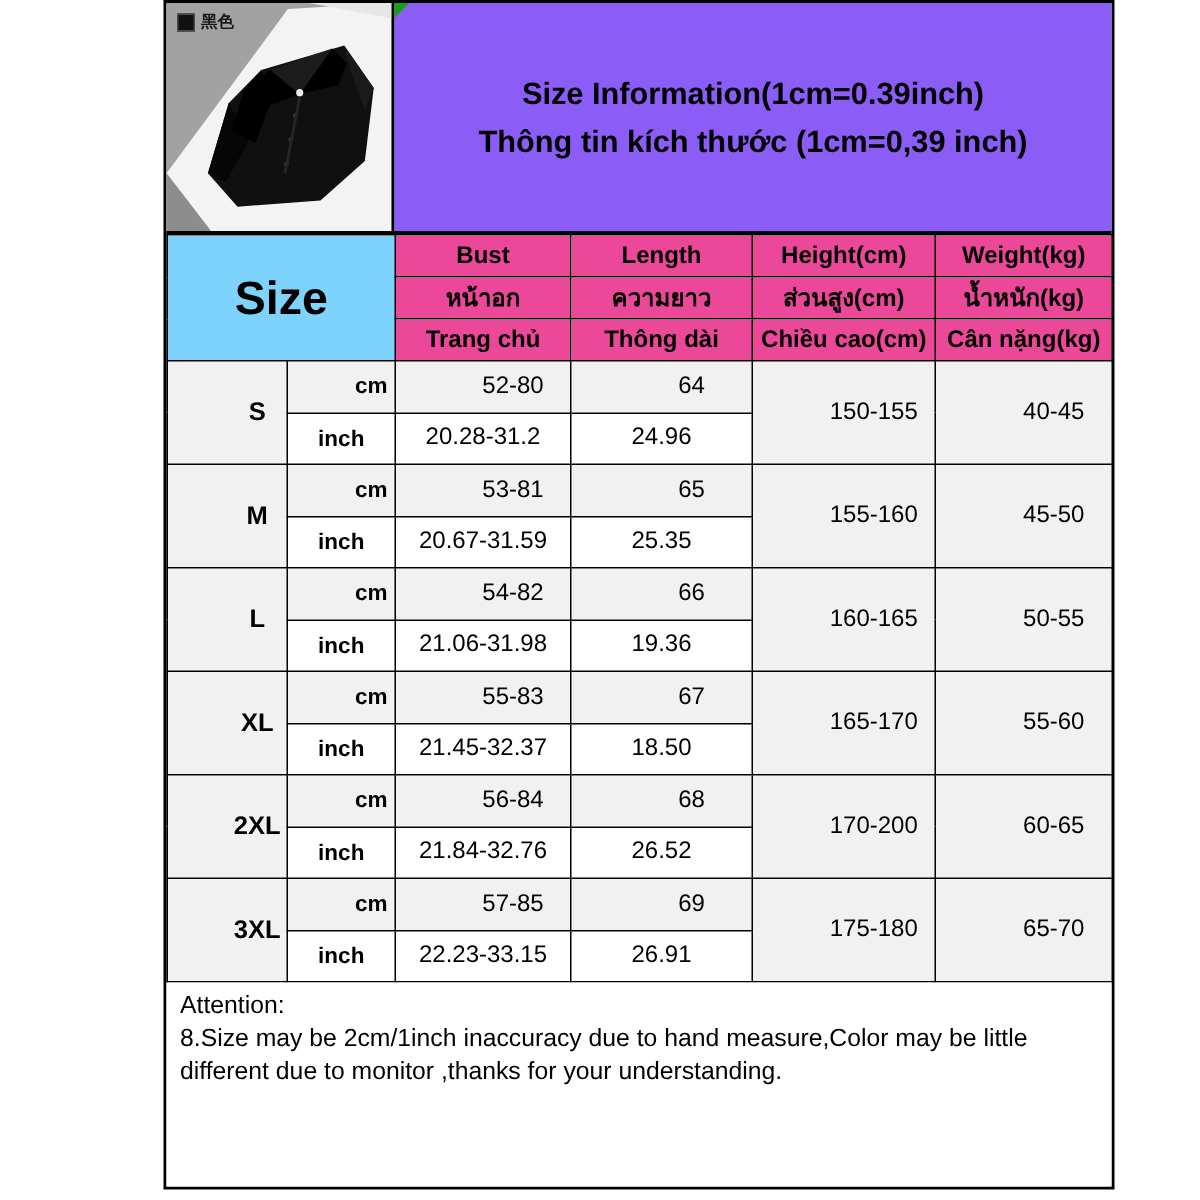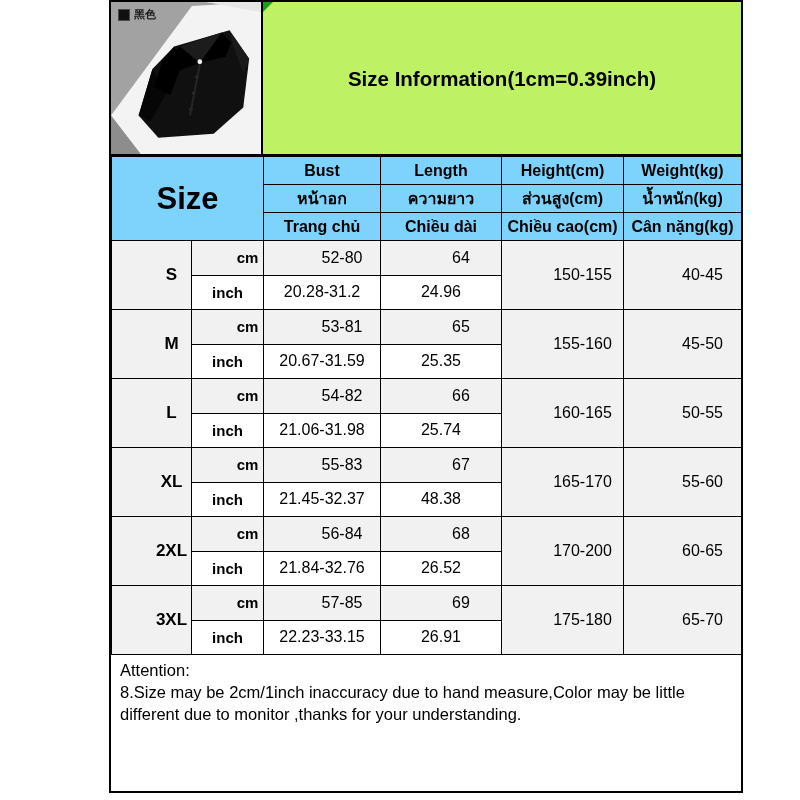--- a/index.html
+++ b/index.html
@@ -18,40 +18,40 @@
     width:152px;flex:0 0 152px;border-right:2px solid #000;box-sizing:border-box;
     position:relative;overflow:hidden;background:#a2a2a2;
   }
   .product svg{display:block;width:100%;height:100%;}
   .color-label{
     position:absolute;top:5px;left:7px;display:flex;align-items:center;gap:4px;
     font-size:11px;font-weight:700;color:#1a1a1a;
   }
   .swatch{width:10px;height:10px;background:#111;border:1px solid #4a4a4a;display:inline-block;}
   .title-area{
-    flex:1;background:#bef264;position:relative;
+    flex:1;background:#8b5cf6;position:relative;
     display:flex;flex-direction:column;justify-content:center;align-items:center;
     gap:1px;
   }
   .corner-marker{
     position:absolute;top:0;left:0;width:0;height:0;
     border-top:10px solid #17a017;border-right:10px solid transparent;
   }
   .title-line{font-weight:700;font-size:20.5px;line-height:31px;text-align:center;}
   
   table.size-table{
     border-collapse:collapse;table-layout:fixed;width:100%;flex:0 0 auto;
   }
   .size-table td{
     border:1px solid #000;text-align:center;vertical-align:middle;
     padding:0;font-size:16px;overflow:hidden;white-space:nowrap;
   }
   .size-table tr.hdr-row{height:28px;}
   .size-table tr.data-row{height:34.5px;}
-  td.hdr{background:#7dd3fc;font-weight:700;}
+  td.hdr{background:#ec4899;font-weight:700;}
   td.size-big{background:#7dd3fc;font-weight:700;font-size:31px;}
   td.size-label{background:#e4e4e4;font-weight:700;font-size:17px;}
   td.unit{font-weight:700;font-size:15px;}
   tr.cm-row td{background:#f1f1f1;padding-left:40px;}
   tr.inch-row td{background:#ffffff;}
   td.range{background:#f1f1f1;}
   
   .attention{
     flex:1 1 auto;background:#fff;padding:5px 4px 0 9px;
     font-size:16.5px;line-height:1.32;text-align:left;
@@ -88,20 +88,21 @@
         </g>
       </svg>
       <div class="color-label">
         <span class="swatch"></span>
         <span>黑色</span>
       </div>
     </div>
     <div class="title-area">
       <span class="corner-marker"></span>
       <div class="title-line">Size Information(1cm=0.39inch)</div>
+      <div class="title-line">Thông tin kích thước (1cm=0,39 inch)</div>
     </div>
   </div>
 
   <table class="size-table">
     <colgroup>
       <col style="width:80px">
         <col style="width:72px">
         <col style="width:117px">
       <col style="width:121px">
         <col style="width:122px">
@@ -116,21 +117,21 @@
         <td class="hdr">Weight(kg)</td>
       </tr>
       <tr class="hdr-row">
         <td class="hdr">หน้าอก</td>
         <td class="hdr">ความยาว</td>
         <td class="hdr">ส่วนสูง(cm)</td>
         <td class="hdr">น้ำหนัก(kg)</td>
       </tr>
       <tr class="hdr-row">
         <td class="hdr">Trang chủ</td>
-        <td class="hdr">Chiều dài</td>
+        <td class="hdr">Thông dài</td>
         <td class="hdr">Chiều cao(cm)</td>
         <td class="hdr">Cân nặng(kg)</td>
       </tr>
 
       <tr class="data-row cm-row">
         <td class="size-label" rowspan="2">S</td>
         <td class="unit">cm</td>
         <td>52-80</td>
         <td>64</td>
         <td class="range" rowspan="2">150-155</td>
@@ -160,35 +161,35 @@
         <td class="size-label" rowspan="2">L</td>
         <td class="unit">cm</td>
         <td>54-82</td>
         <td>66</td>
         <td class="range" rowspan="2">160-165</td>
         <td class="range" rowspan="2">50-55</td>
       </tr>
       <tr class="data-row inch-row">
         <td class="unit">inch</td>
         <td>21.06-31.98</td>
-        <td>25.74</td>
+        <td>19.36</td>
       </tr>
 
       <tr class="data-row cm-row">
         <td class="size-label" rowspan="2">XL</td>
         <td class="unit">cm</td>
         <td>55-83</td>
         <td>67</td>
         <td class="range" rowspan="2">165-170</td>
         <td class="range" rowspan="2">55-60</td>
       </tr>
       <tr class="data-row inch-row">
         <td class="unit">inch</td>
         <td>21.45-32.37</td>
-        <td>48.38</td>
+        <td>18.50</td>
       </tr>
 
       <tr class="data-row cm-row">
         <td class="size-label" rowspan="2">2XL</td>
         <td class="unit">cm</td>
         <td>56-84</td>
         <td>68</td>
         <td class="range" rowspan="2">170-200</td>
         <td class="range" rowspan="2">60-65</td>
       </tr>

